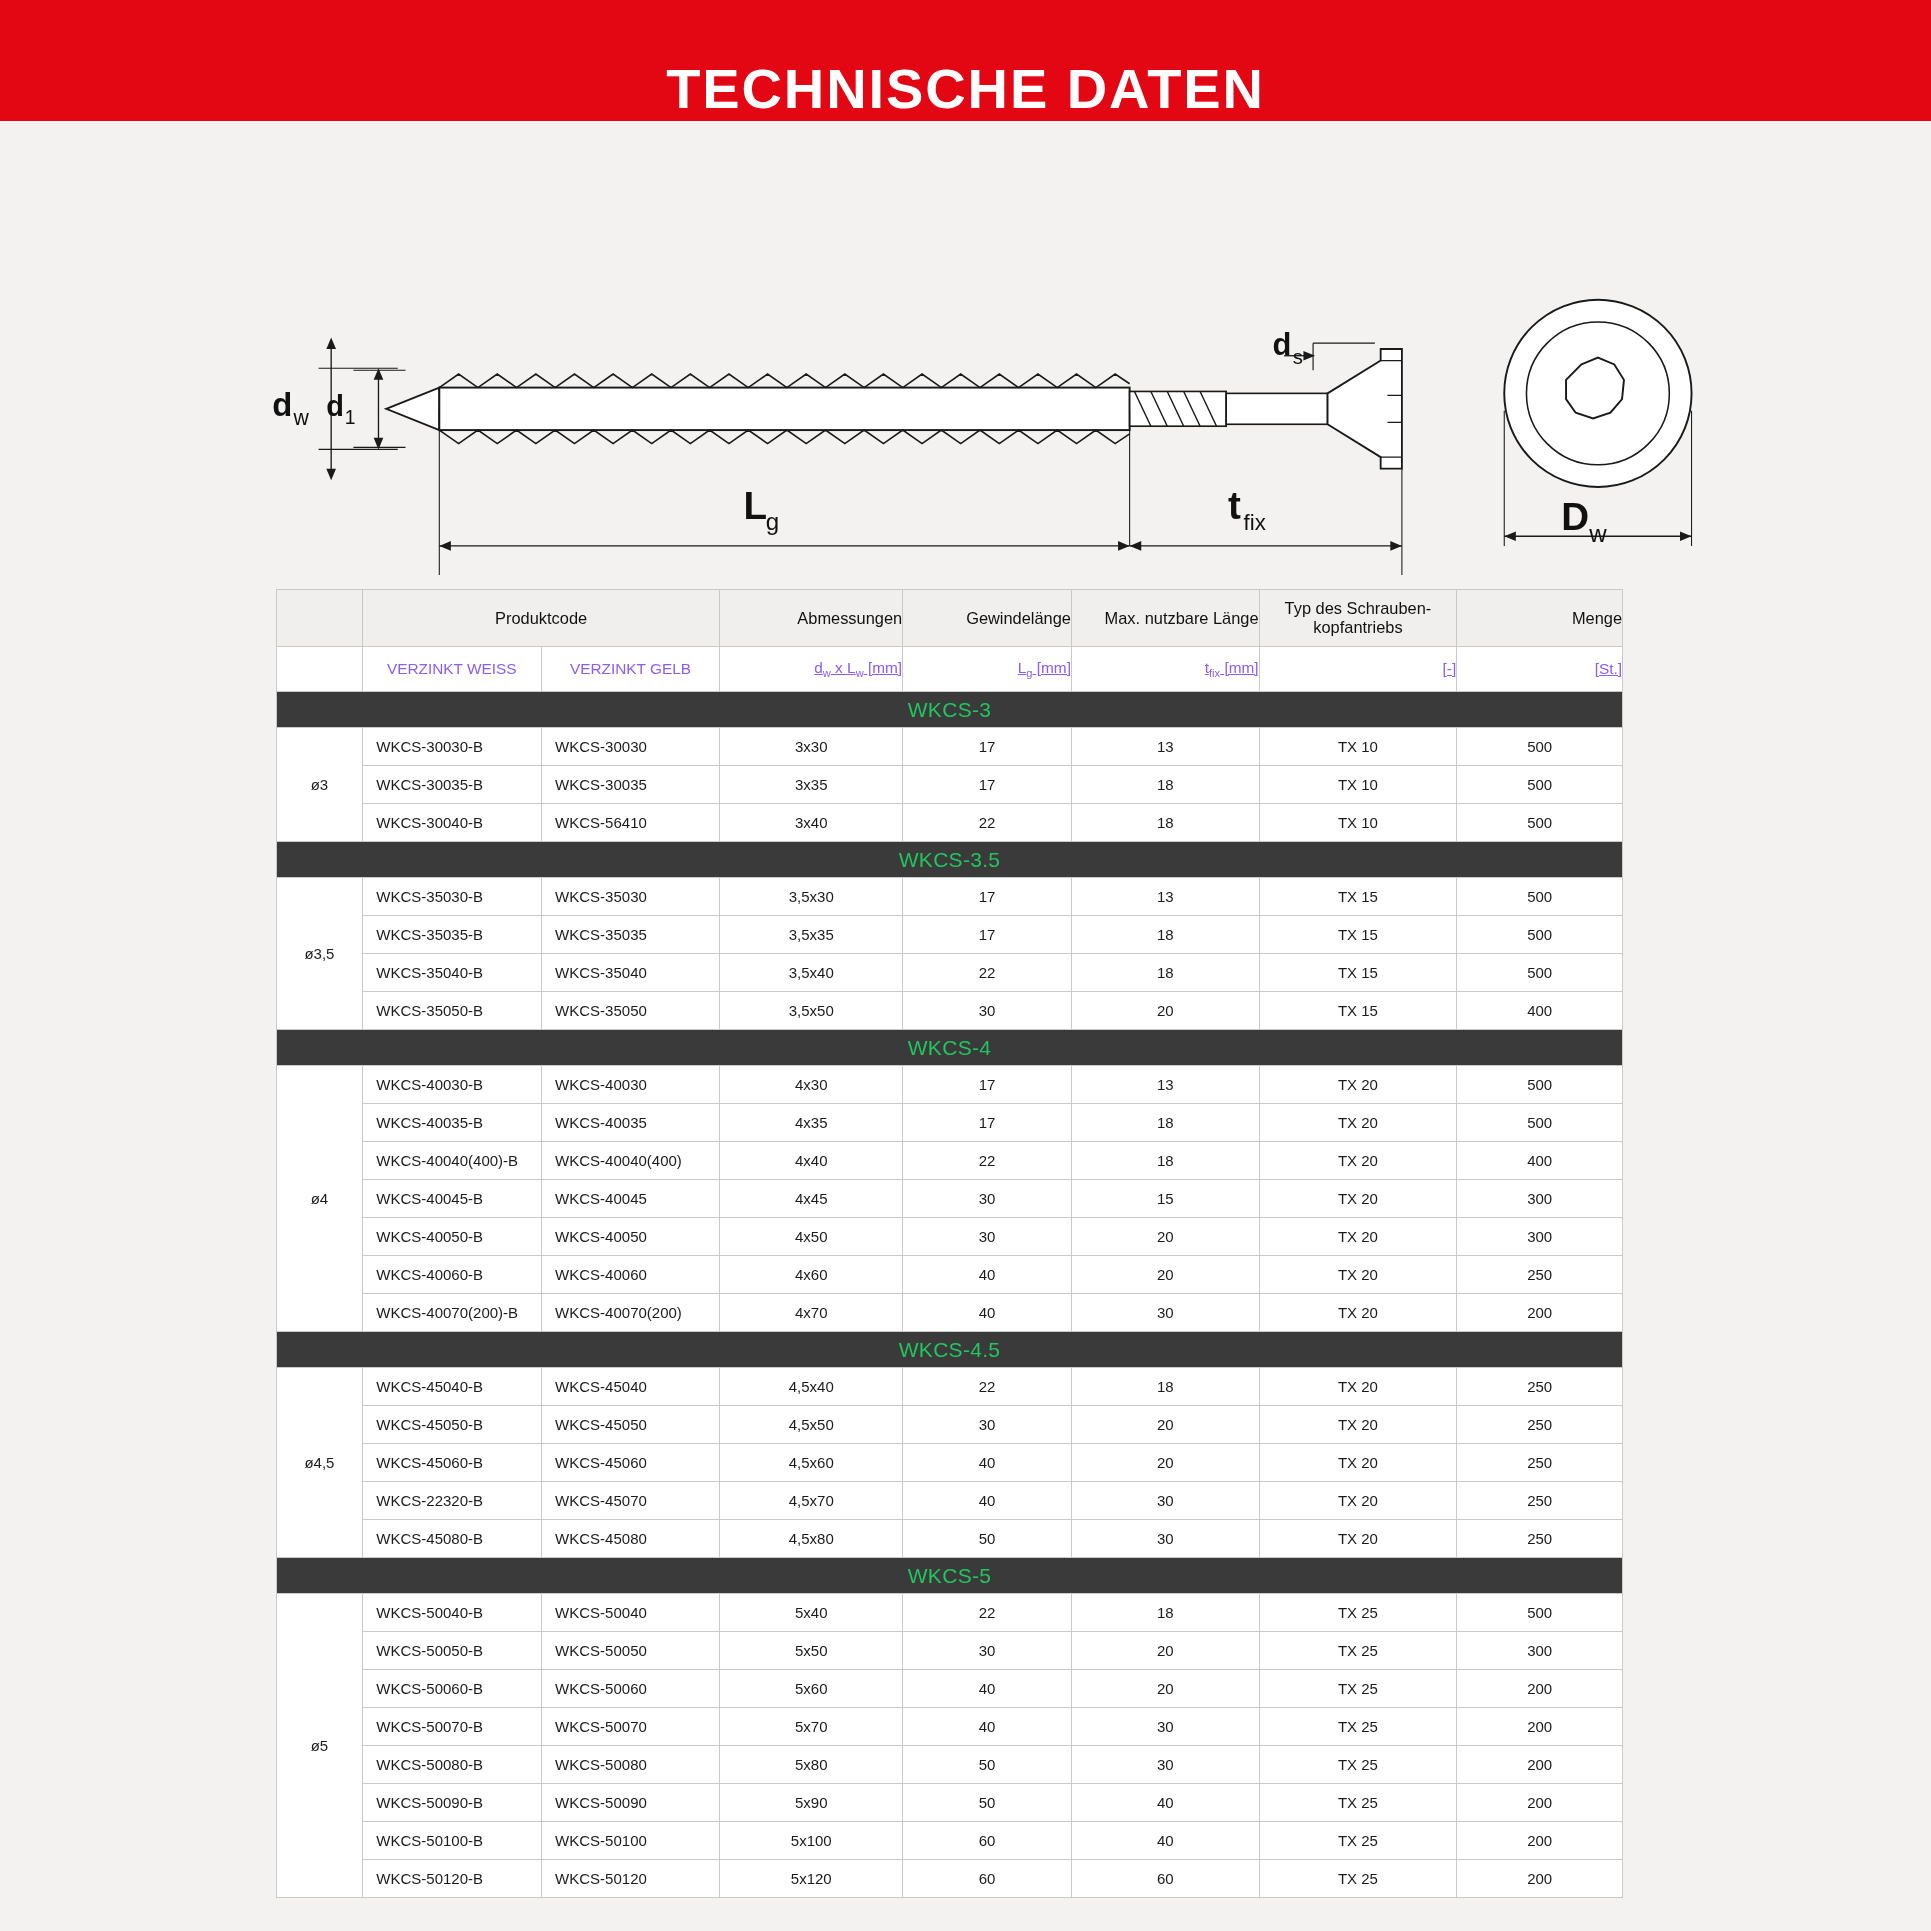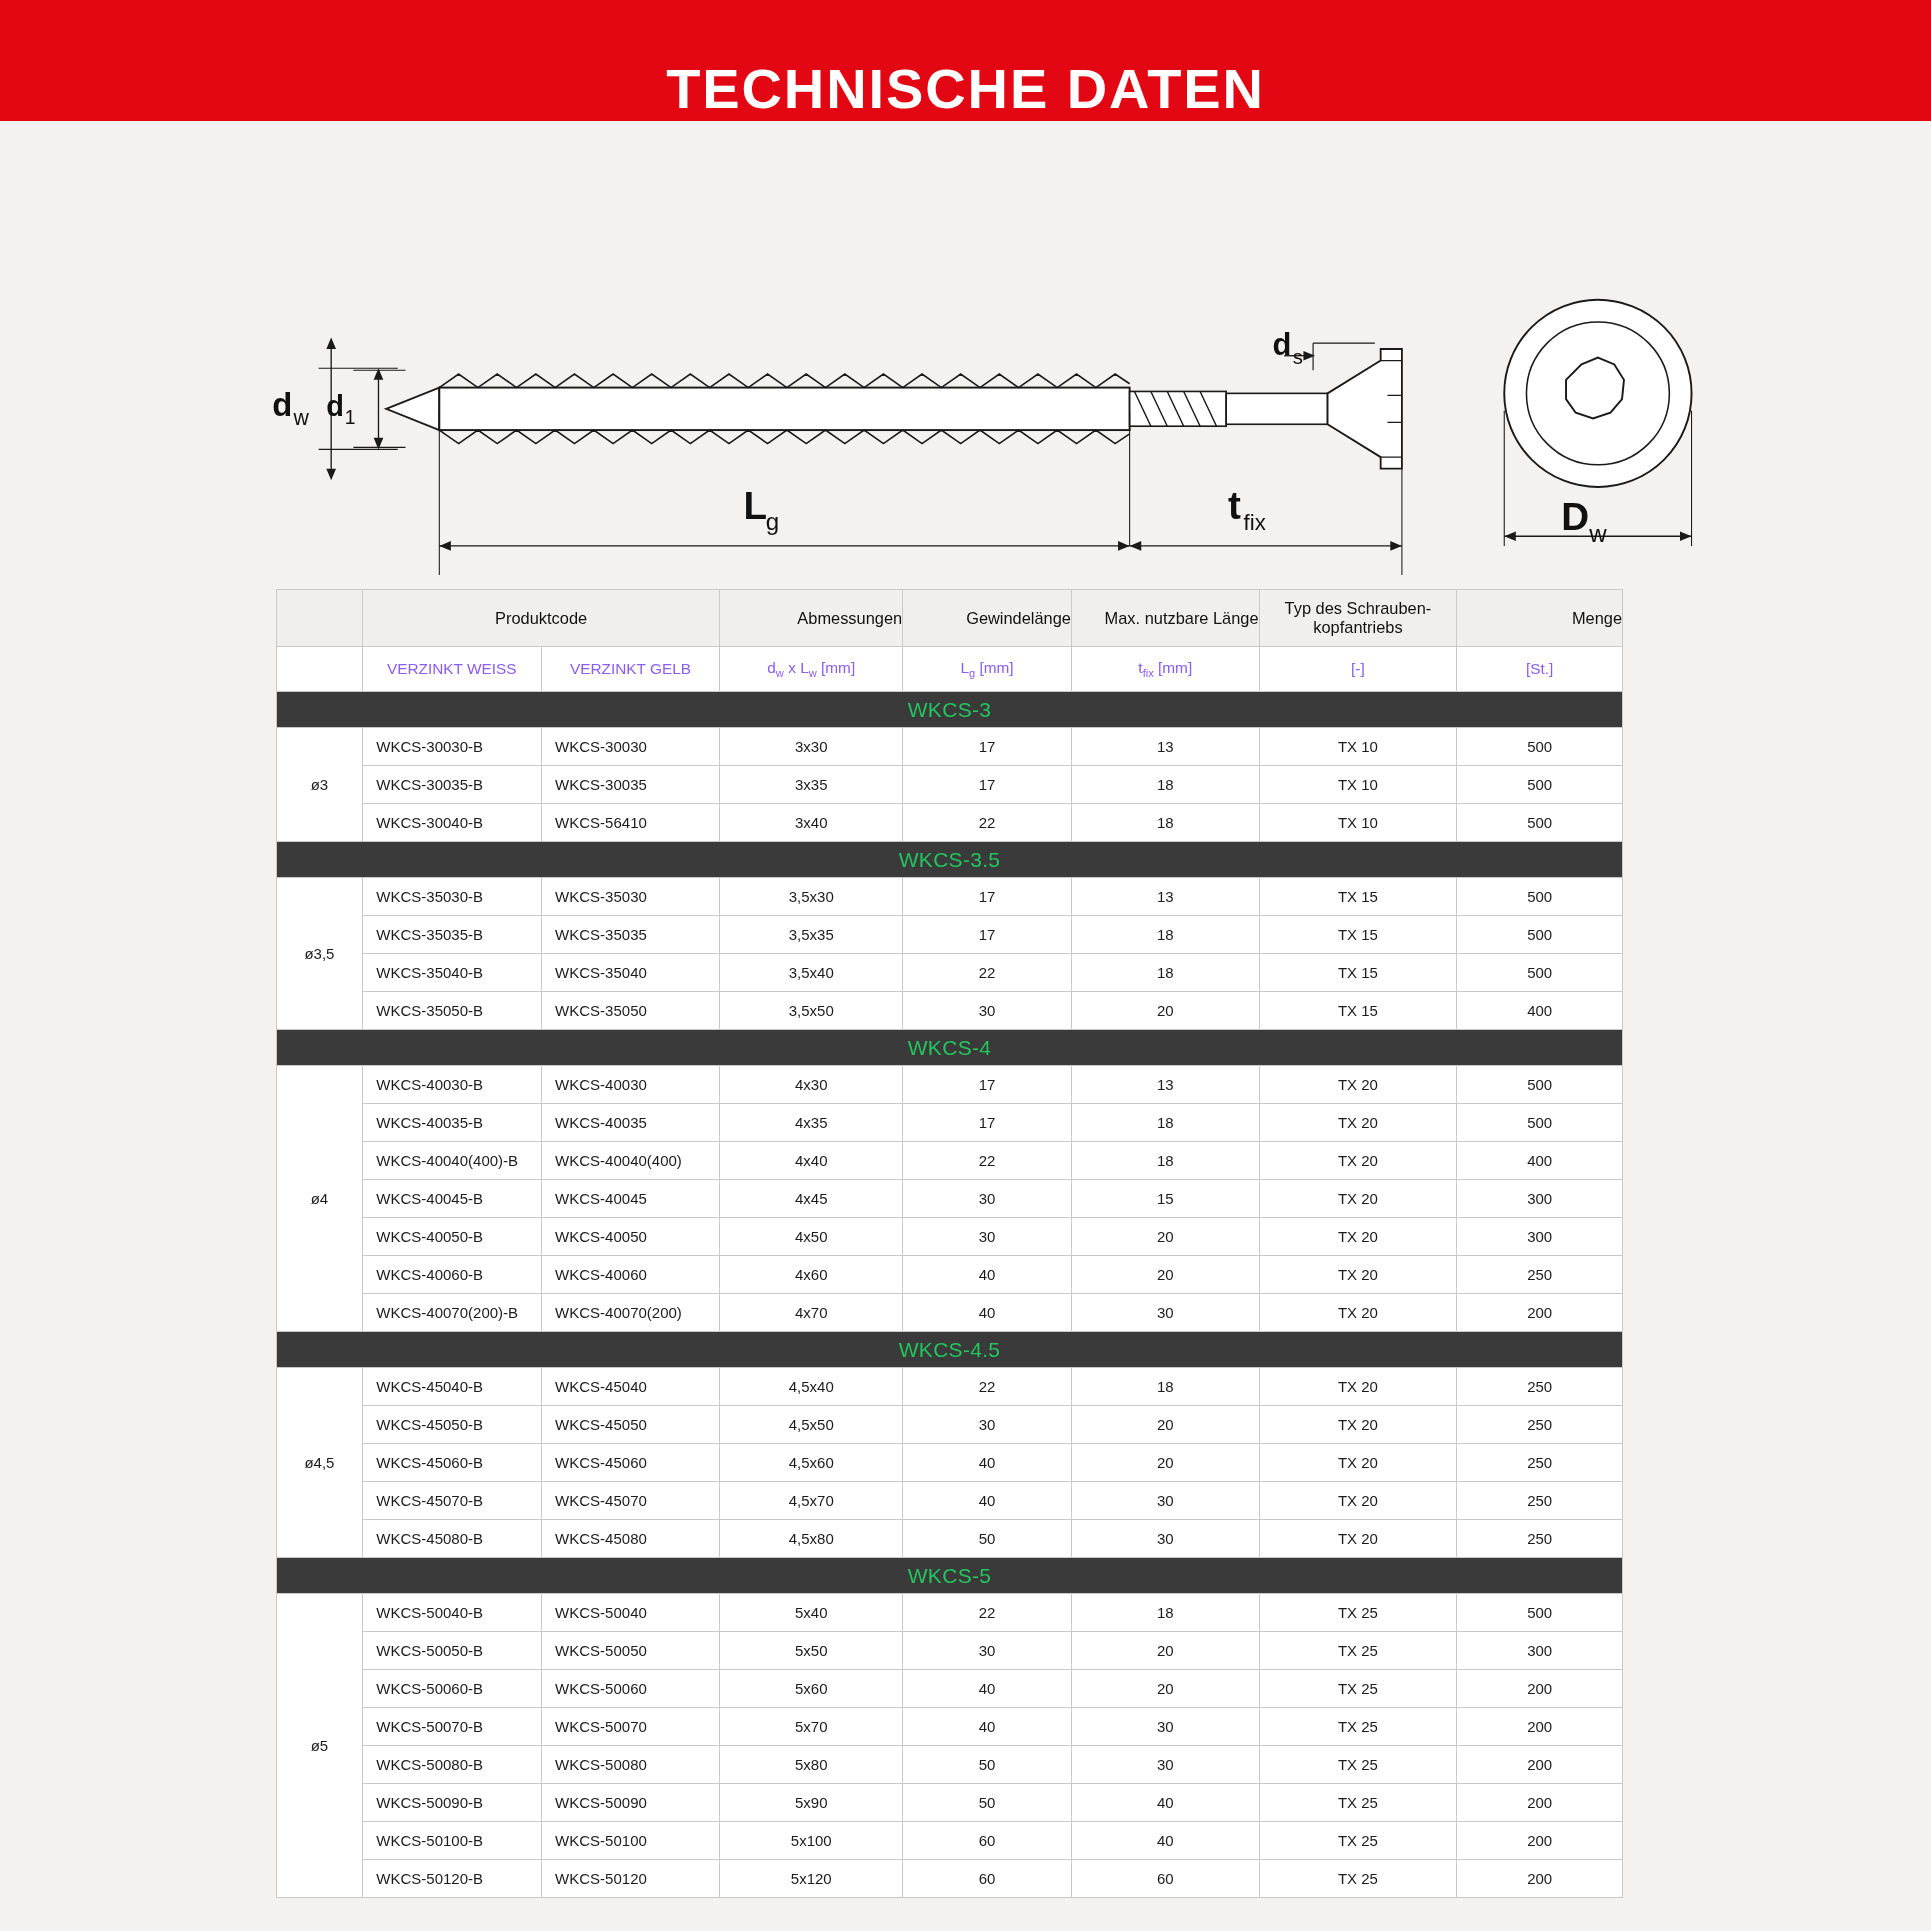--- a/index.html
+++ b/index.html
@@ -82,22 +82,23 @@
   .hdr-sub td {
     background: #ffffff;
     height: 44px;
     font-size: 15.4px;
     text-align: left;
     padding-left: 13.5px;
     color: #8b5cf6;
     margin-left: 23px;
   }
   .hdr-sub td.ctr {
-    text-align: center;
+    text-align: right;
     padding-left: 0;
+    text-decoration: underline;
   }
   .group-row td {
     background: #3a3a3a;
     color: #22c55e;
     height: 35px;
     font-size: 21px;
     letter-spacing: 0.3px;
     border: 1px solid #3a3a3a;
   }
   .data-row td {
@@ -451,21 +452,21 @@
           <tr class="data-row">
             <td class="code">WKCS-45060-B</td>
             <td class="code">WKCS-45060</td>
             <td>4,5x60</td>
             <td>40</td>
             <td>20</td>
             <td>TX 20</td>
             <td>250</td>
           </tr>
           <tr class="data-row">
-            <td class="code">WKCS-45070-B</td>
+            <td class="code">WKCS-22320-B</td>
             <td class="code">WKCS-45070</td>
             <td>4,5x70</td>
             <td>40</td>
             <td>30</td>
             <td>TX 20</td>
             <td>250</td>
           </tr>
           <tr class="data-row">
             <td class="code">WKCS-45080-B</td>
             <td class="code">WKCS-45080</td>

